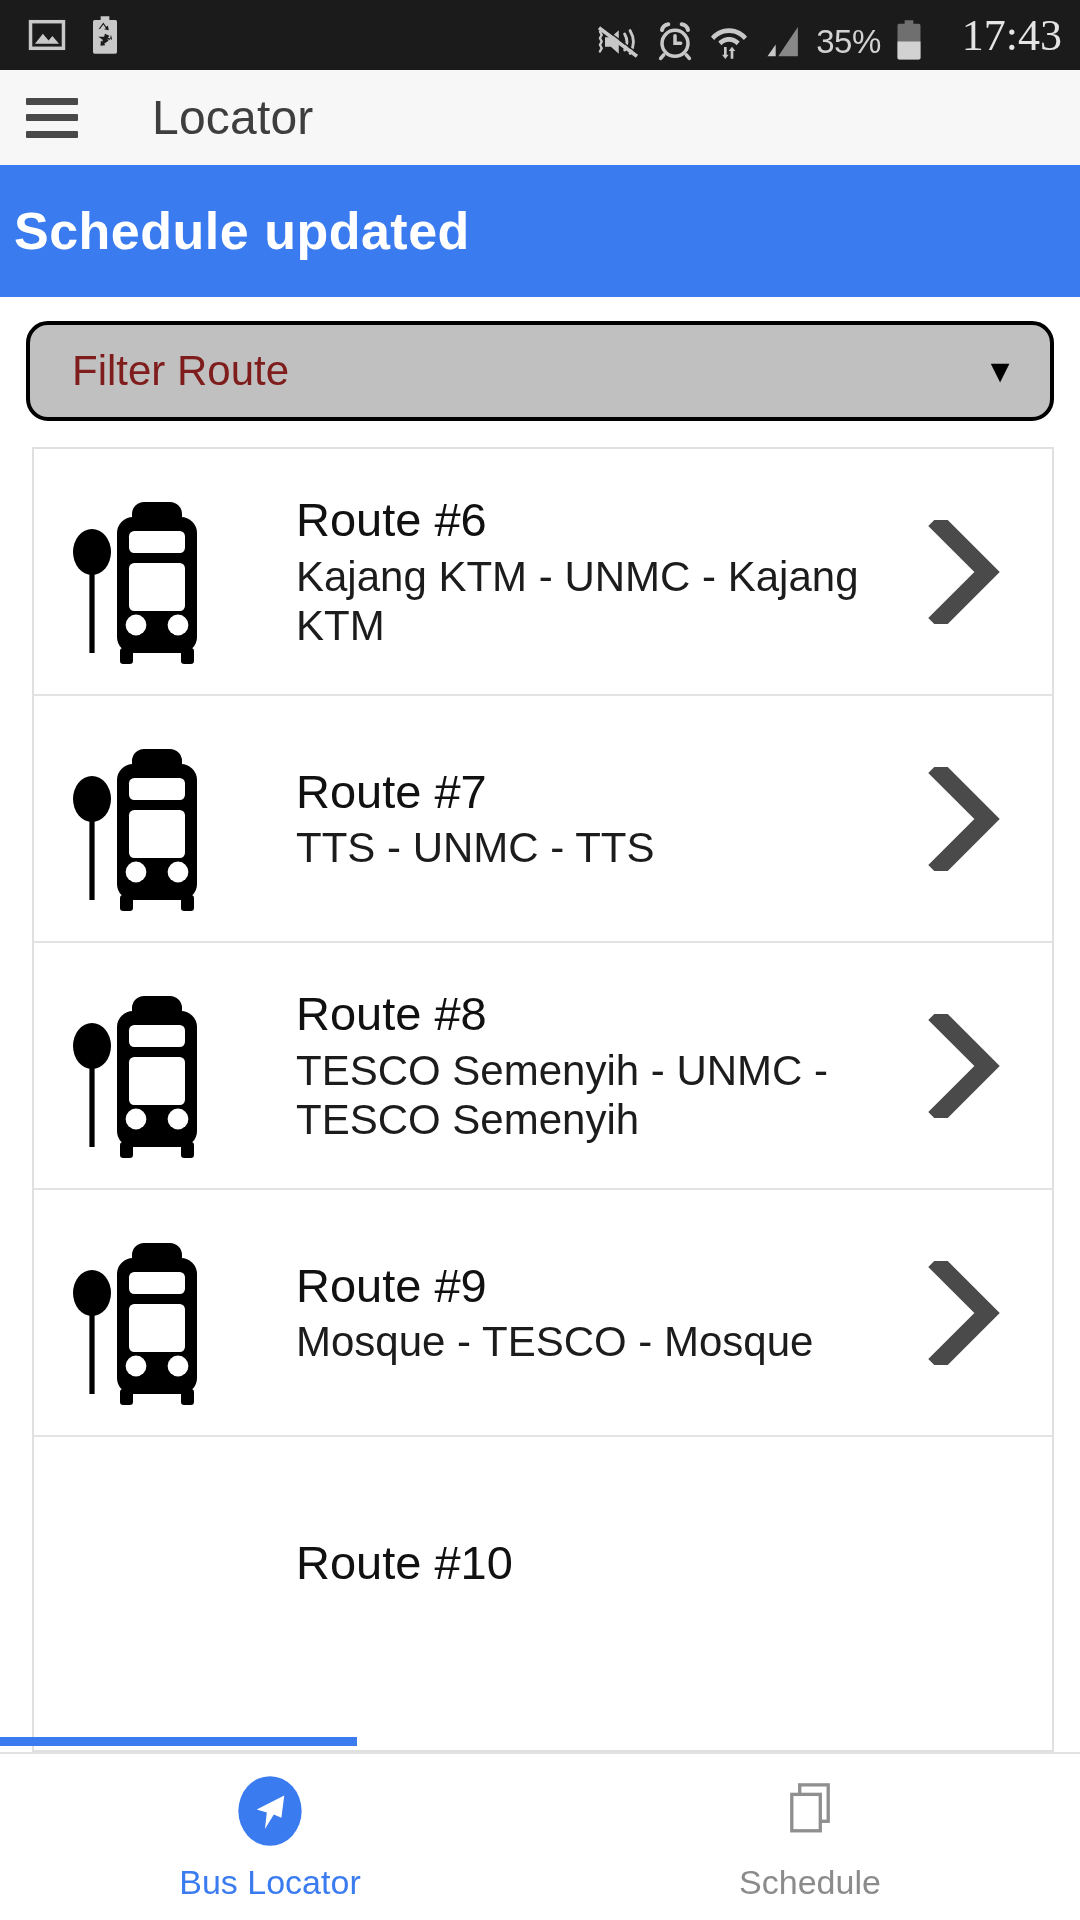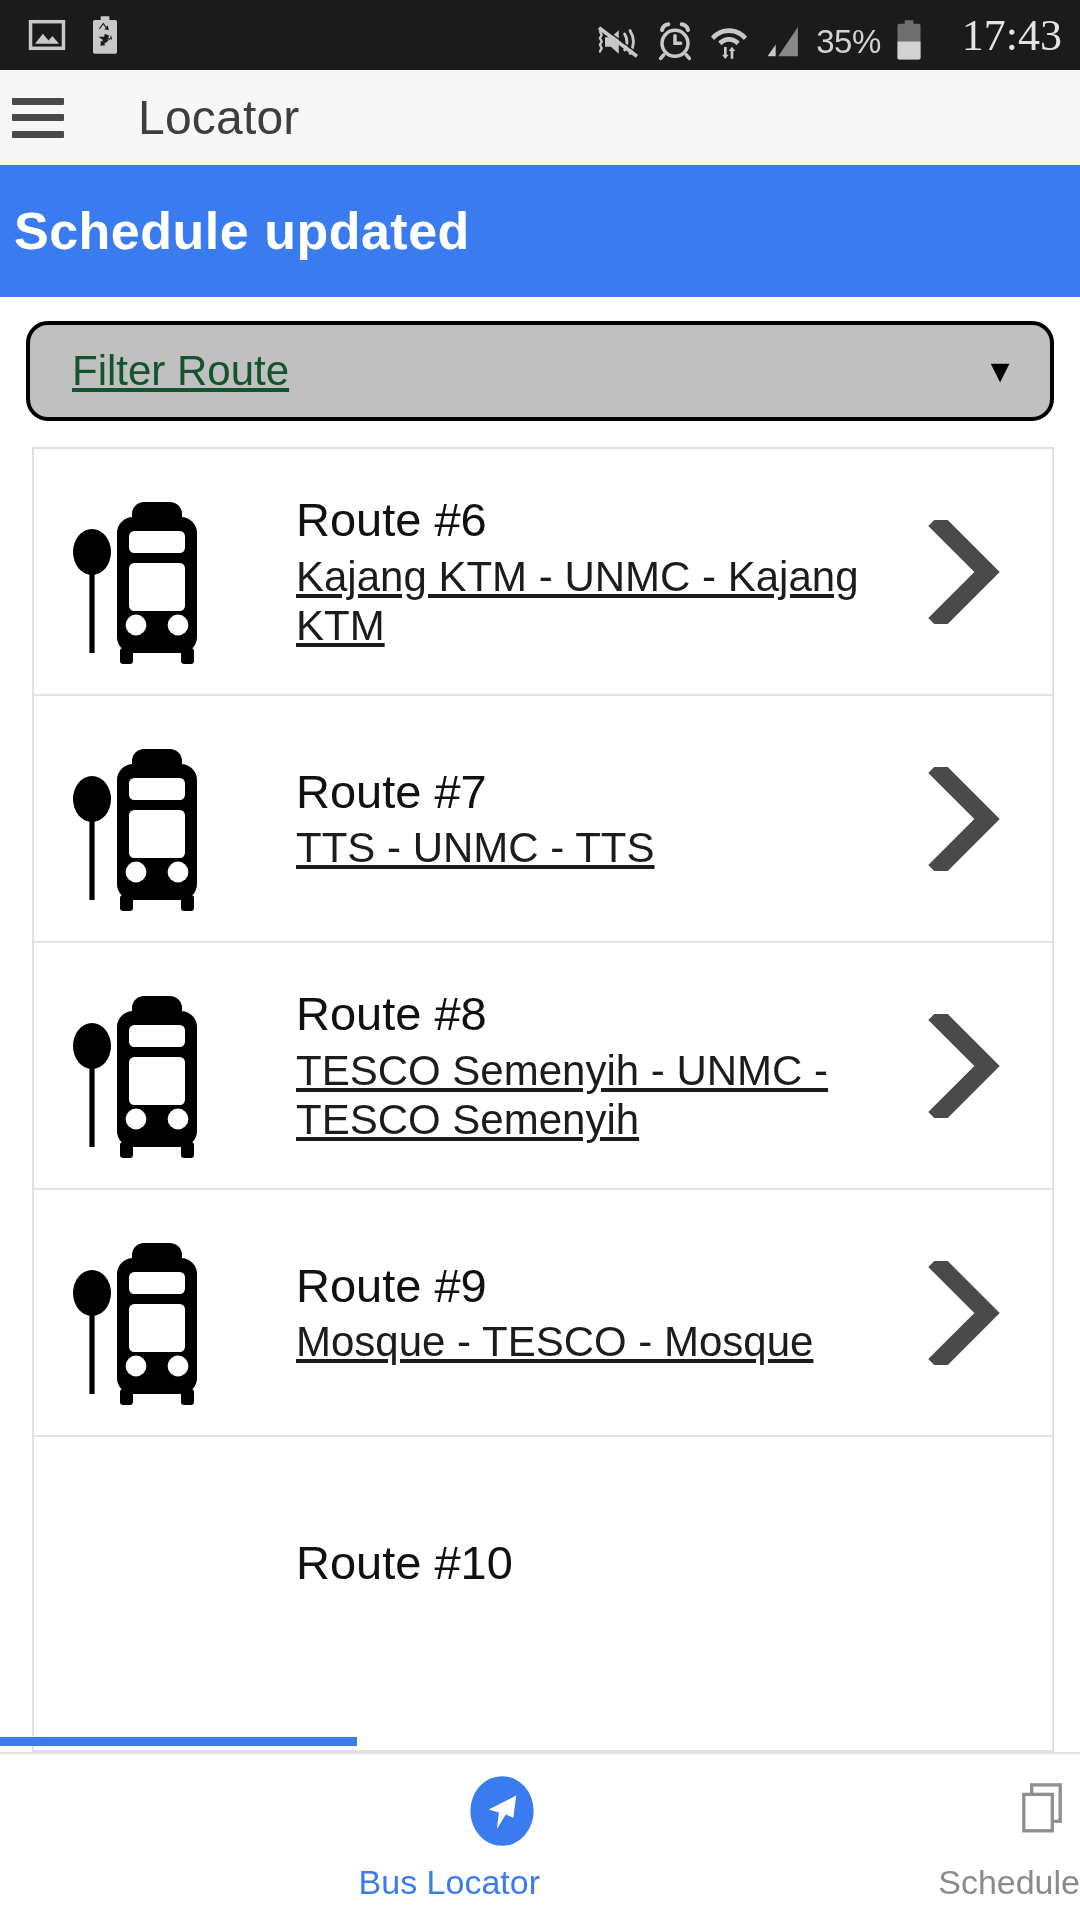--- a/index.html
+++ b/index.html
@@ -53,21 +53,21 @@
     font-family: Liberation Serif, serif;
   }
 
   
   .app-bar {
     height: 95px;
     flex: 0 0 95px;
     background: #f7f7f7;
     display: flex;
     align-items: center;
-    padding-left: 12px;
+    padding-left: 26px;
   }
   .hamburger {
     width: 52px;
     height: 40px;
     display: flex;
     flex-direction: column;
     justify-content: space-between;
     cursor: pointer;
     flex: 0 0 auto;
   }
@@ -117,23 +117,22 @@
     background: #c0c0c0;
     border: 4px solid #000000;
     border-radius: 22px;
     display: flex;
     align-items: center;
     padding: 0 34px 0 42px;
     cursor: pointer;
   }
   .filter-label {
     font-size: 42px;
-    color: #14532d;
+    color: #7f1d1d;
     flex: 1;
-    text-decoration: underline;
   }
   .filter-caret {
     font-size: 32px;
     color: #000000;
     line-height: 1;
   }
 
   
   .list-wrap {
     flex: 1 1 auto;
@@ -172,21 +171,20 @@
     font-size: 47px;
     color: #111111;
     line-height: 1.18;
     margin-bottom: 4px;
     white-space: nowrap;
   }
   .route-sub {
     font-size: 42px;
     color: #1c1c1c;
     line-height: 1.18;
-    text-decoration: underline;
   }
   .chevron-cell {
     flex: 0 0 110px;
     display: flex;
     align-items: center;
     justify-content: center;
   }
 
   
   .route-row.clipped {
@@ -216,21 +214,21 @@
     border-top: 2px solid #e2e2e2;
     display: flex;
     align-items: center;
     position: relative;
     z-index: 5;
   }
   .nav-item {
     flex: 1 1 0;
     display: flex;
     flex-direction: column;
-    align-items: flex-end;
+    align-items: center;
     justify-content: center;
     gap: 14px;
     cursor: pointer;
     height: 100%;
   }
   .nav-icon {
     height: 76px;
     display: flex;
     align-items: center;
     justify-content: center;

